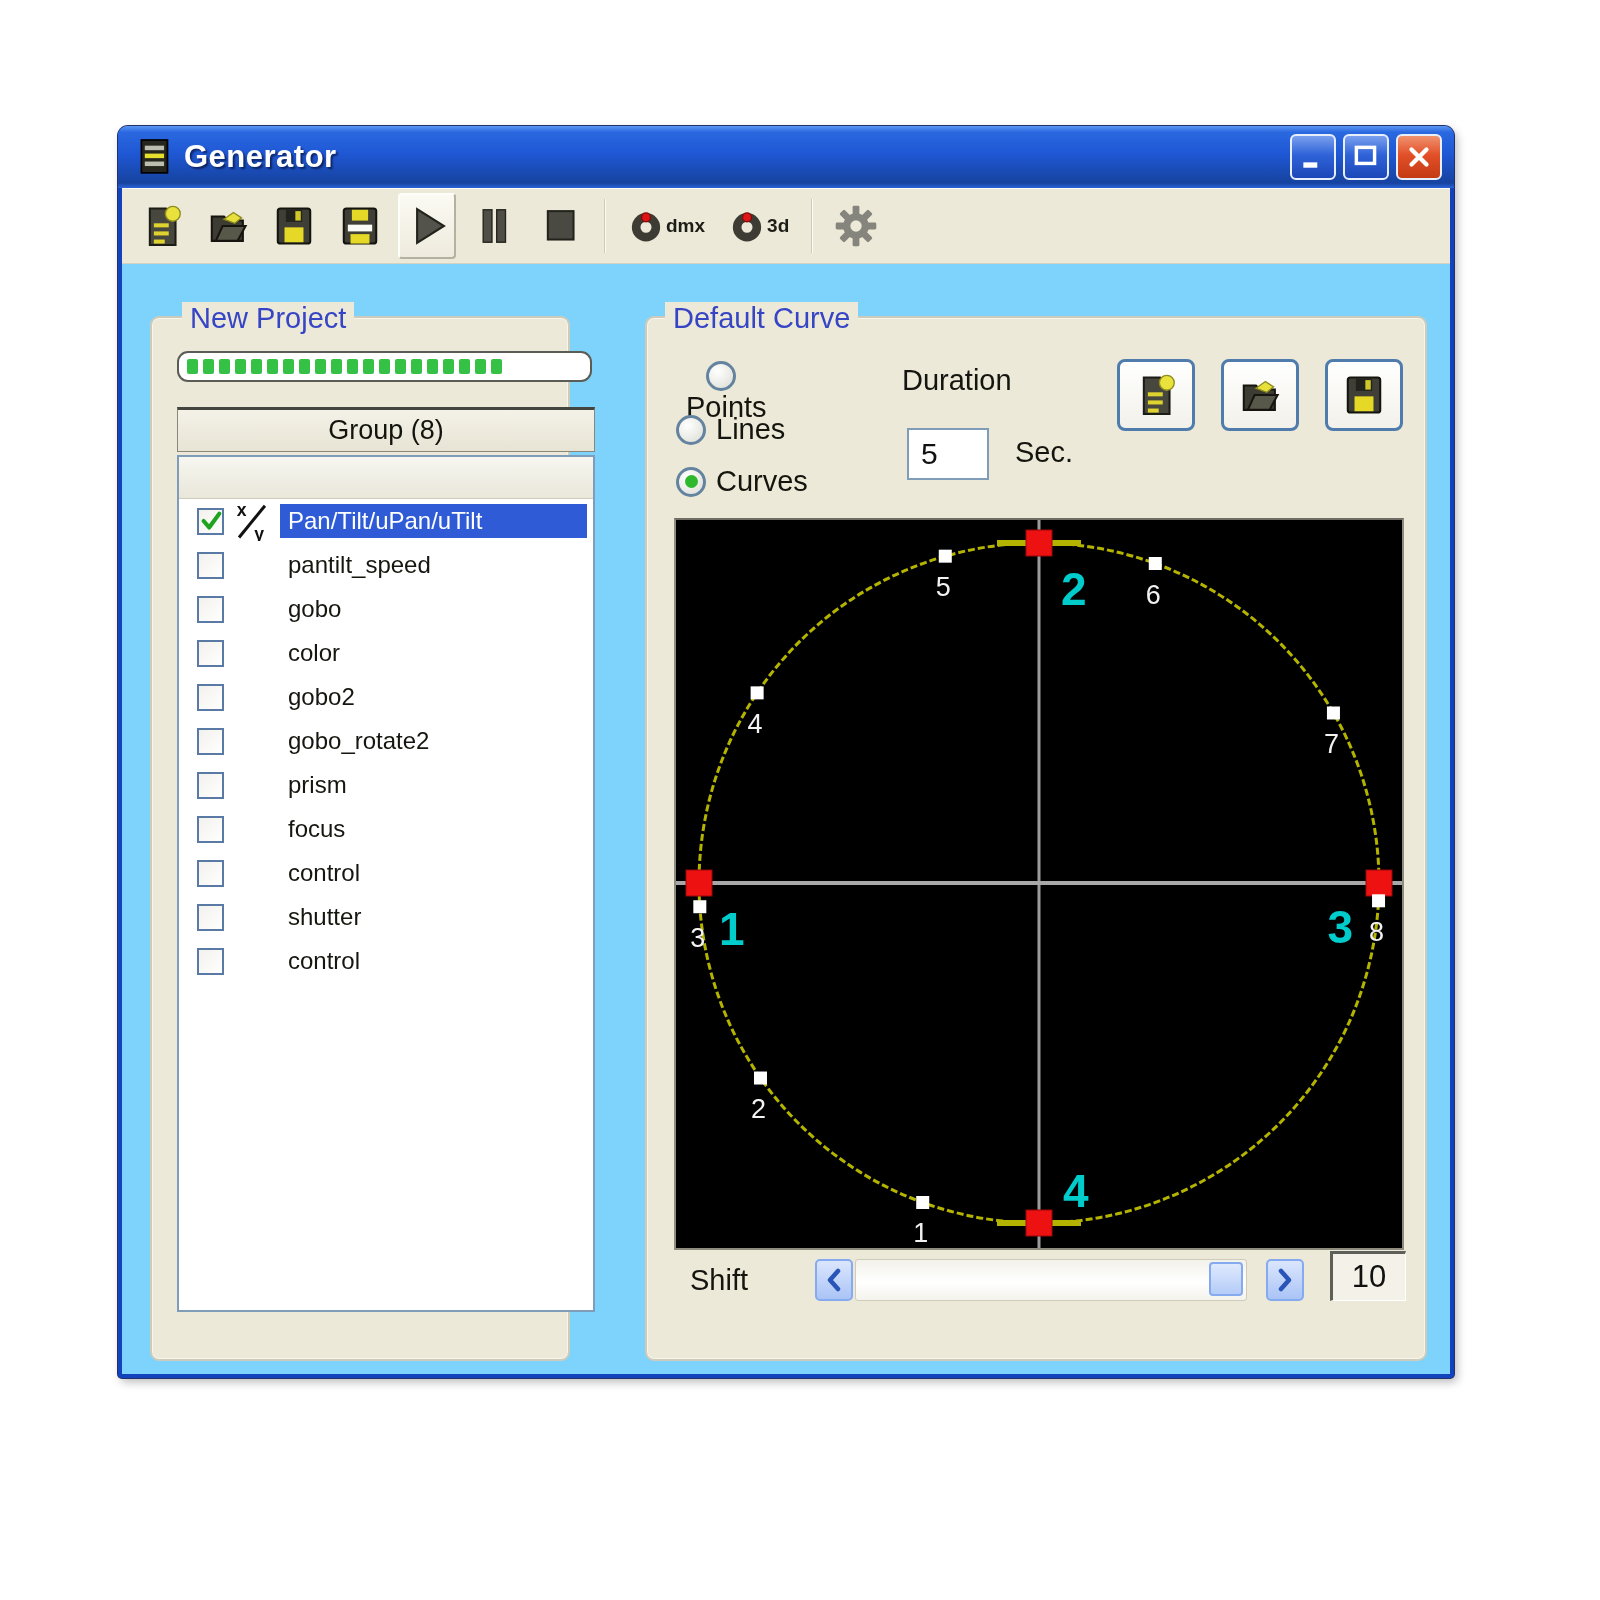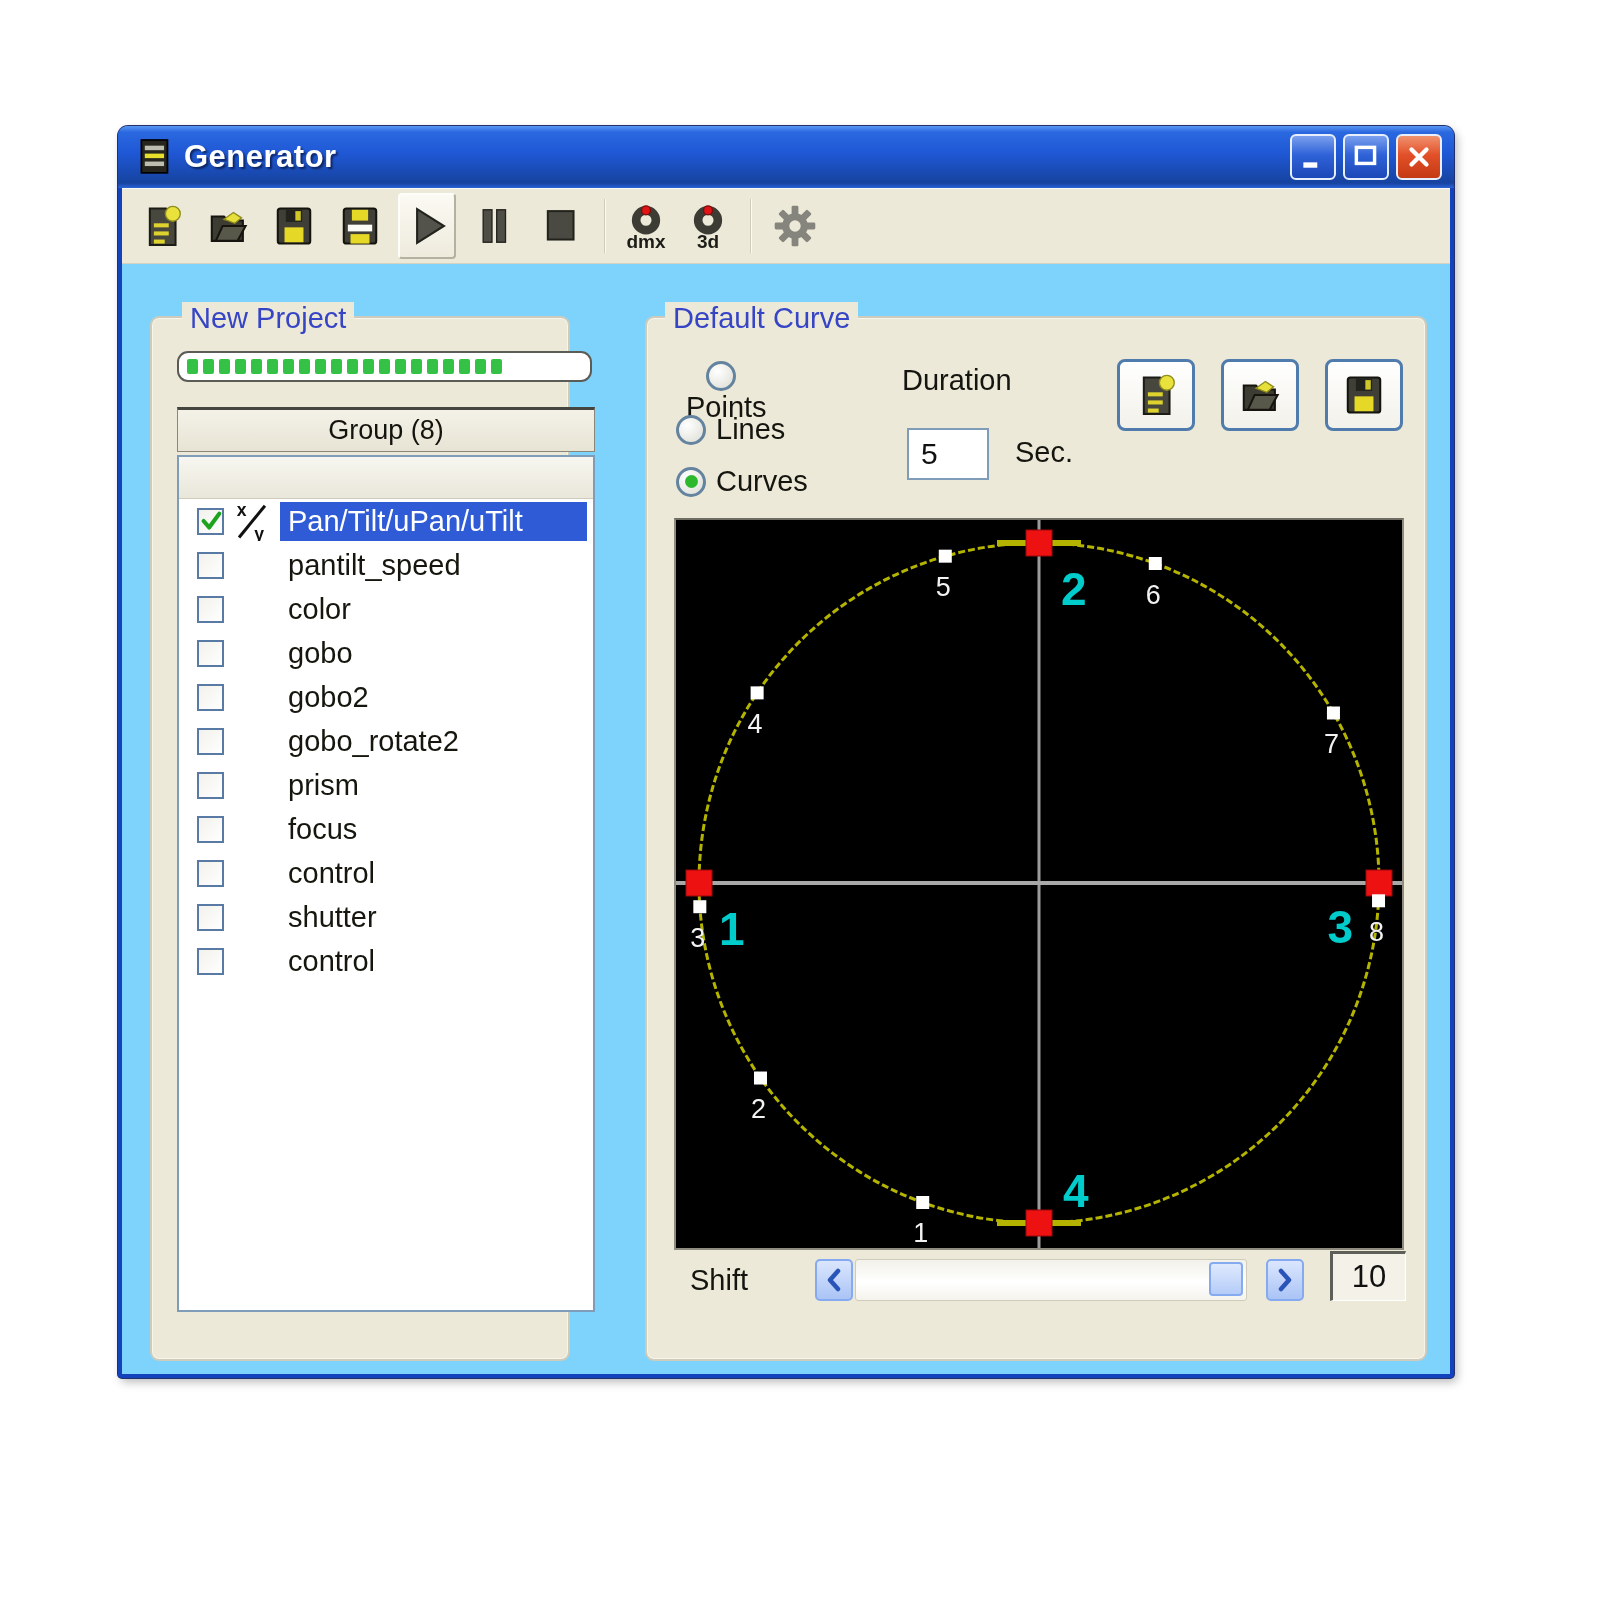--- a/index.html
+++ b/index.html
@@ -19,21 +19,21 @@
   .winbtn{width:46px;height:46px;margin-left:7px;border-radius:6px;border:2px solid #e8effc;
     display:flex;align-items:center;justify-content:center;padding:0;cursor:pointer;}
   .winbtn.blue{background:linear-gradient(180deg,#7aa0ee,#2f62d8 45%,#1c48b8);}
   .winbtn.red{background:linear-gradient(180deg,#f0926f,#e25028 45%,#c43a14);}
 
   
   .toolbar{position:absolute;left:0;top:62px;width:1328px;height:76px;background:#ece9d8;
     border-top:1px solid #fbfaf4;border-bottom:1px solid #d6d2c0;
     display:flex;align-items:center;padding-left:12px;}
   .tb-btn{height:66px;min-width:48px;background:transparent;border:2px solid transparent;
-    display:flex;flex-direction:column;align-items:center;justify-content:center;
+    display:flex;flex-direction:row;align-items:center;justify-content:center;
     margin-right:10px;padding:2px 4px;cursor:pointer;}
   .tb-btn.pressed{background:linear-gradient(180deg,#fbfaf3,#eeebdd);
     border:2px solid #fdfdfa;border-right-color:#b4b1a0;border-bottom-color:#b4b1a0;border-radius:4px;}
   .tb-btn .tb-label{font-size:19px;font-weight:bold;color:#1d1d18;line-height:17px;margin-top:-2px;}
   .tb-sep{width:2px;height:54px;background:#cfcbb9;border-right:1px solid #fbfaf4;margin:0 14px 0 6px;}
 
   
   .groupbox{position:absolute;border:2px solid #cfcbba;border-radius:9px;
     box-shadow:inset 0 0 0 1px #f7f5ec;background:#ece9d8;}
   .group-label{position:absolute;font-size:29px;color:#3644c6;background:#ece9d8;
@@ -49,21 +49,21 @@
     border-top:3px solid #45453f;font-size:27px;color:#14140f;display:flex;
     align-items:center;justify-content:center;cursor:pointer;}
   .grouplist{position:absolute;left:25px;top:137px;width:418px;height:857px;background:#fff;
     border:2px solid #7f9db9;display:flex;flex-direction:column;overflow:hidden;}
   .list-colhead{height:42px;flex:0 0 auto;background:linear-gradient(180deg,#f7f6f0,#e9e7da);
     border-bottom:1px solid #cfccbc;}
   .list-row{height:44px;flex:0 0 auto;display:flex;align-items:center;padding-left:18px;cursor:default;}
   .cb{width:27px;height:27px;border:2px solid #5a7aa6;background:linear-gradient(135deg,#f2f1ec,#ffffff);
     flex:0 0 auto;display:flex;align-items:center;justify-content:center;cursor:pointer;}
   .item-iconslot{width:56px;flex:0 0 auto;display:flex;align-items:center;justify-content:center;}
-  .item-label{font-size:29px;color:#16160f;padding:3px 8px;white-space:nowrap;flex:1;}
+  .item-label{font-size:24px;color:#16160f;padding:3px 8px;white-space:nowrap;flex:1;}
   .list-row.selected .item-label{background:#2f5cd6;color:#fff;margin-right:6px;}
 
   
   .radio-row{position:absolute;display:flex;align-items:center;cursor:pointer;}
   .radio{width:30px;height:30px;border-radius:50%;border:3px solid #64839f;
     background:radial-gradient(circle at 35% 30%,#ffffff,#dcdcd4);flex:0 0 auto;
     display:flex;align-items:center;justify-content:center;}
   .radio .dot{width:13px;height:13px;border-radius:50%;background:#2db82d;}
   .radio-label{font-size:29px;color:#15150f;margin-left:10px;}
   .field-label{position:absolute;font-size:29px;color:#15150f;}
@@ -277,26 +277,26 @@
           <span class="item-label">Pan/Tilt/uPan/uTilt</span>
         </div>
         <div class="list-row">
           <span class="cb"></span>
           <span class="item-iconslot"></span>
           <span class="item-label">pantilt_speed</span>
         </div>
         <div class="list-row">
           <span class="cb"></span>
           <span class="item-iconslot"></span>
+          <span class="item-label">gobo</span>
+        </div>
+        <div class="list-row">
+          <span class="cb"></span>
+          <span class="item-iconslot"></span>
           <span class="item-label">color</span>
-        </div>
-        <div class="list-row">
-          <span class="cb"></span>
-          <span class="item-iconslot"></span>
-          <span class="item-label">gobo</span>
         </div>
         <div class="list-row">
           <span class="cb"></span>
           <span class="item-iconslot"></span>
           <span class="item-label">gobo2</span>
         </div>
         <div class="list-row">
           <span class="cb"></span>
           <span class="item-iconslot"></span>
           <span class="item-label">gobo_rotate2</span>

